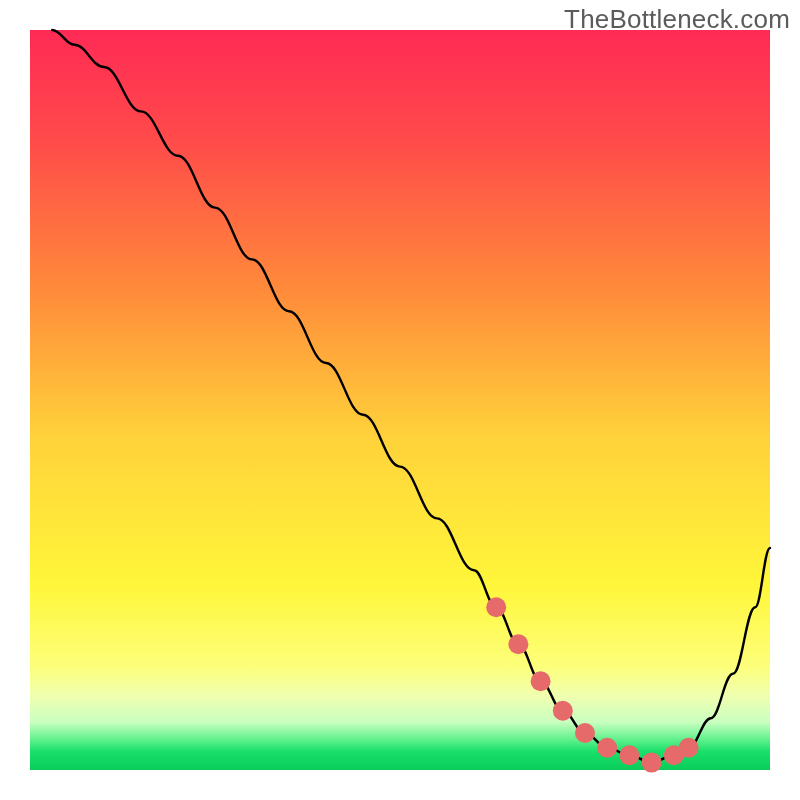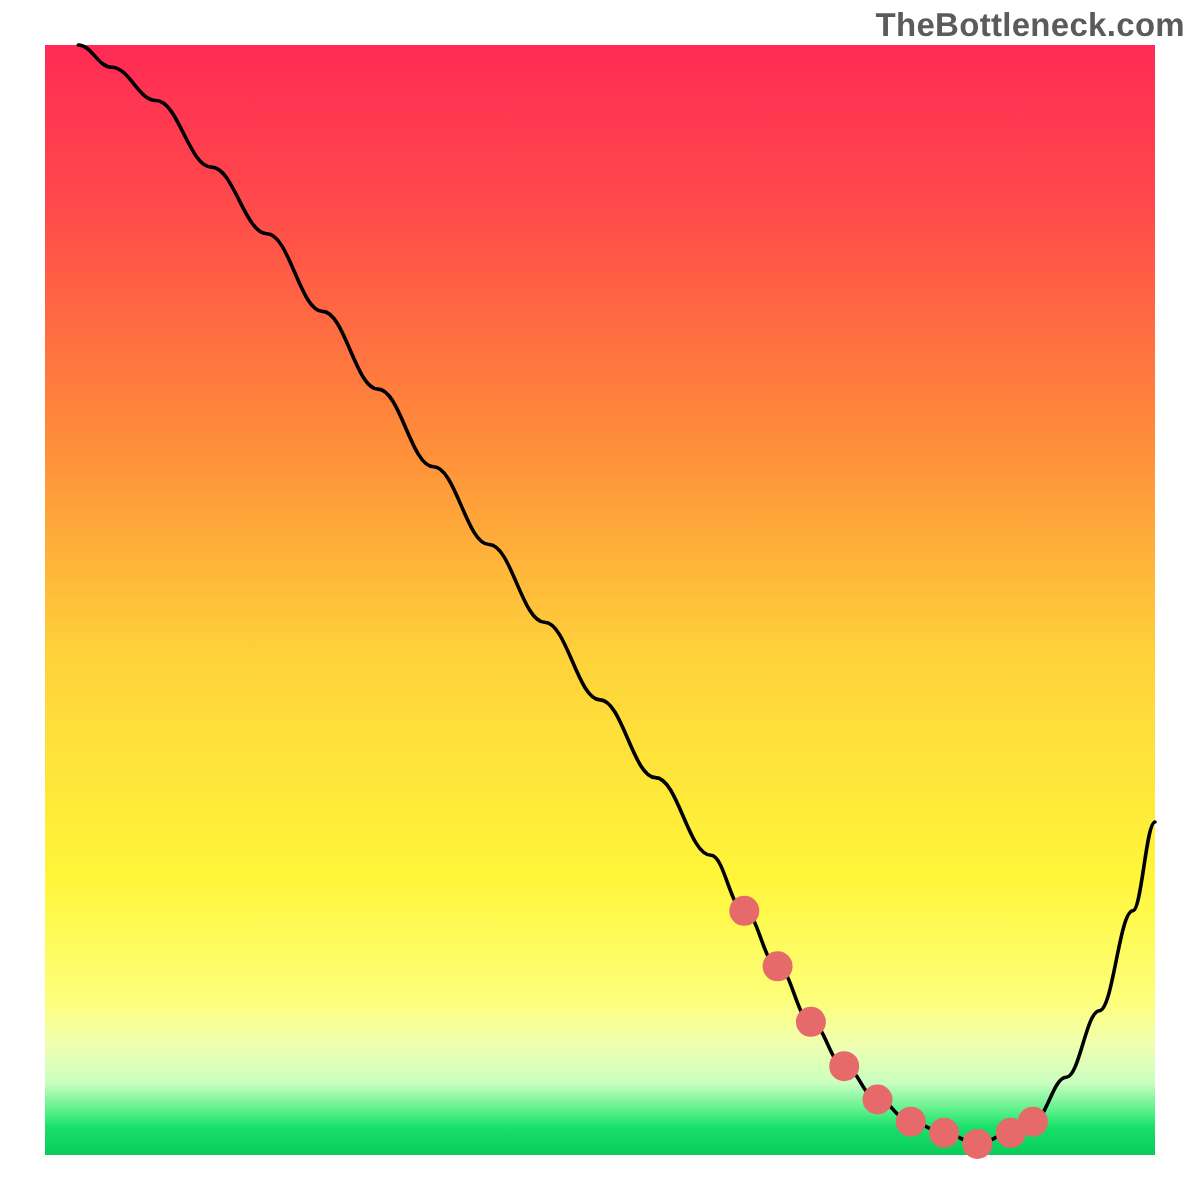--- a/index.html
+++ b/index.html
@@ -13,22 +13,22 @@
   }
   .stage {
     position: relative;
     width: 800px;
     height: 800px;
   }
   .watermark {
     position: absolute;
     top: 4px;
     right: 10px;
-    font-size: 22px;
-    font-weight: 700;
+    font-size: 26px;
+    font-weight: 400;
     color: #5b5b5b;
     letter-spacing: 0.2px;
     z-index: 10;
   }
   svg {
     position: absolute;
     inset: 0;
     width: 800px;
     height: 800px;
     display: block;

